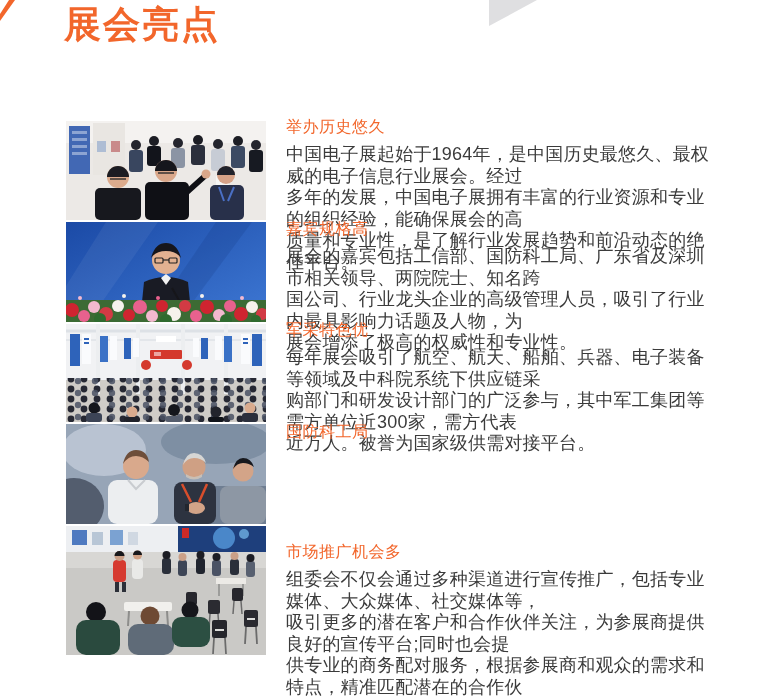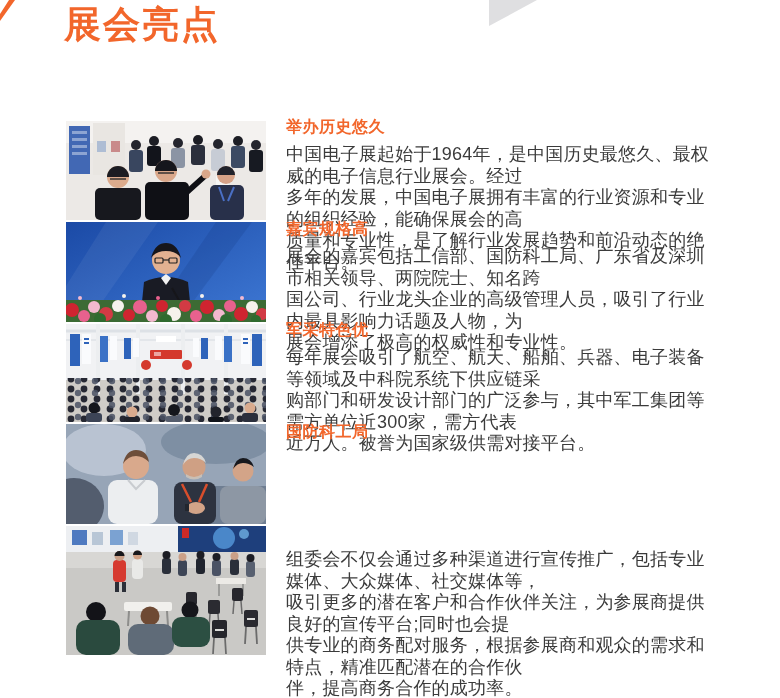--- a/index.html
+++ b/index.html
@@ -22,21 +22,21 @@
   figure.photo svg{display:block;width:100%;height:100%;}
   #photo-1{top:121px;width:200px;height:99px;}
   #photo-2{top:222px;width:200px;height:100px;}
   #photo-3{top:324px;width:200px;height:98px;}
   #photo-4{top:424px;width:200px;height:100px;}
   #photo-5{top:526px;width:200px;height:129px;}
 
   
   section.hl{position:absolute;left:286px;width:436px;}
   #sec-1{top:117px;} #sec-2{top:219px;} #sec-3{top:320px;} #sec-4{top:422px;} #sec-5{top:542px;}
-  .hl-heading{margin:0;font-size:16px;line-height:20px;font-weight:700;
+  .hl-heading{margin:0;font-size:16px;line-height:20px;font-weight:400;
               color:#f2662b;letter-spacing:.5px;}
   .hl-body{margin:7px 0 0;font-size:18px;line-height:21.5px;color:#3b3b3b;
            white-space:pre-line;letter-spacing:.2px;}
 </style>
 </head>
 <body>
 
 <div class="page">
 
   <svg class="corner-accent" viewBox="0 0 22 26">
@@ -303,19 +303,20 @@
     <p class="hl-body">每年展会吸引了航空、航天、船舶、兵器、电子装备等领域及中科院系统下供应链采
 购部门和研发设计部门的广泛参与，其中军工集团等需方单位近300家，需方代表
 近万人。被誉为国家级供需对接平台。</p>
   </section>
 
   <section class="hl" id="sec-4">
     <h2 class="hl-heading">国防科工局</h2>
   </section>
 
   <section class="hl" id="sec-5">
+    <h2 class="hl-heading">市场推广机会多</h2>
     <p class="hl-body">组委会不仅会通过多种渠道进行宣传推广，包括专业媒体、大众媒体、社交媒体等，
 吸引更多的潜在客户和合作伙伴关注，为参展商提供良好的宣传平台;同时也会提
 供专业的商务配对服务，根据参展商和观众的需求和特点，精准匹配潜在的合作伙
 伴，提高商务合作的成功率。</p>
   </section>
 
 </div>
 
 </body></html>

